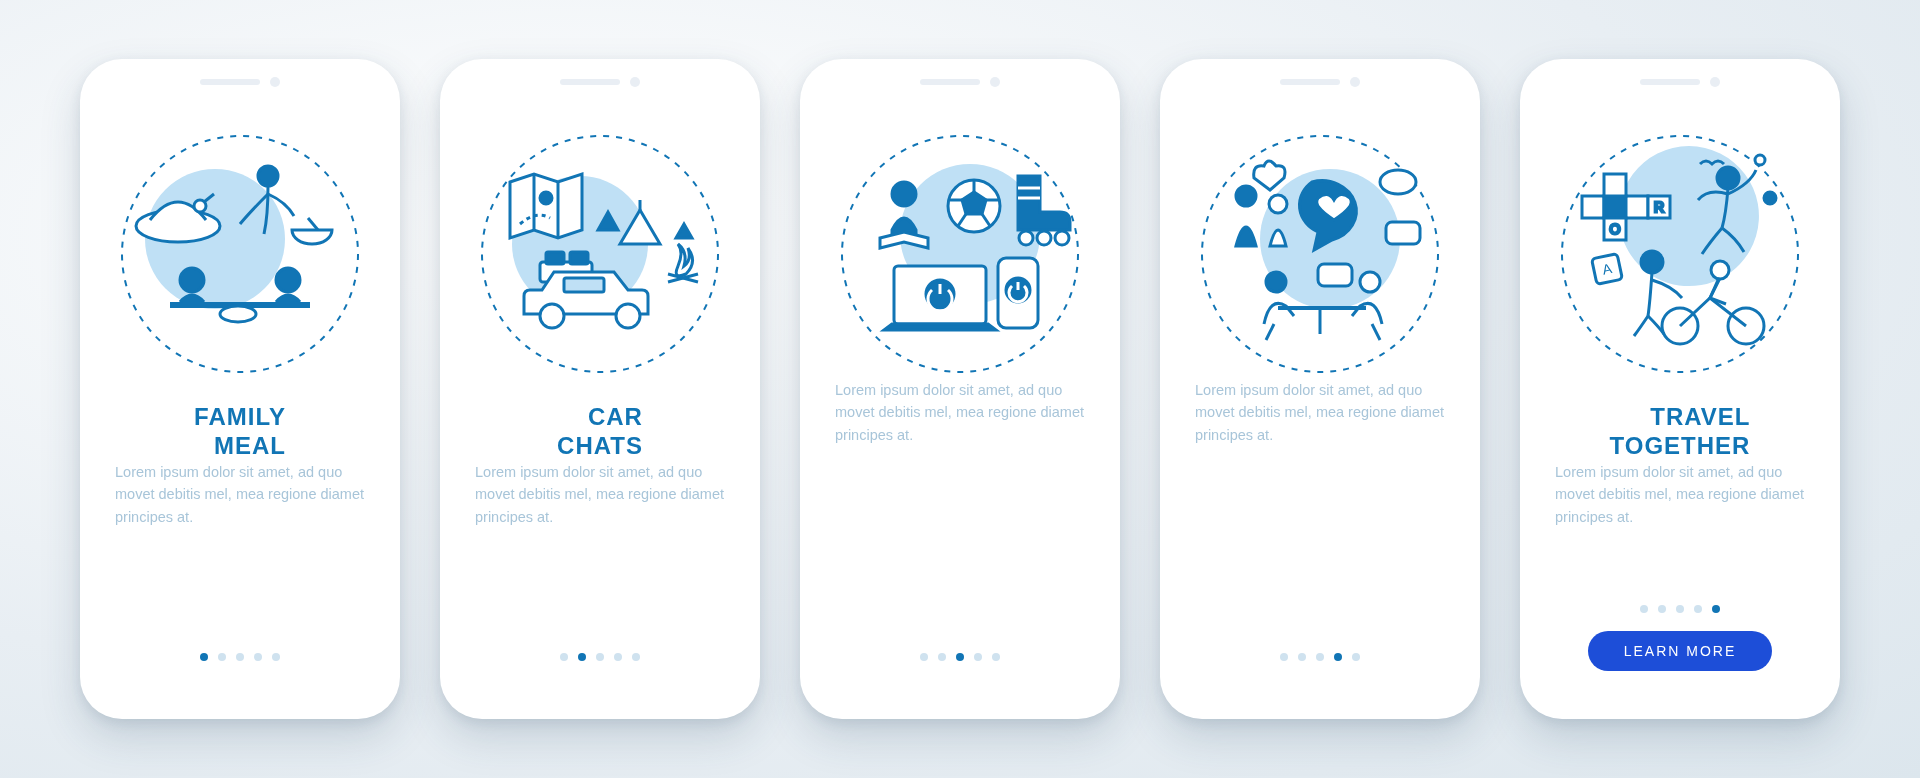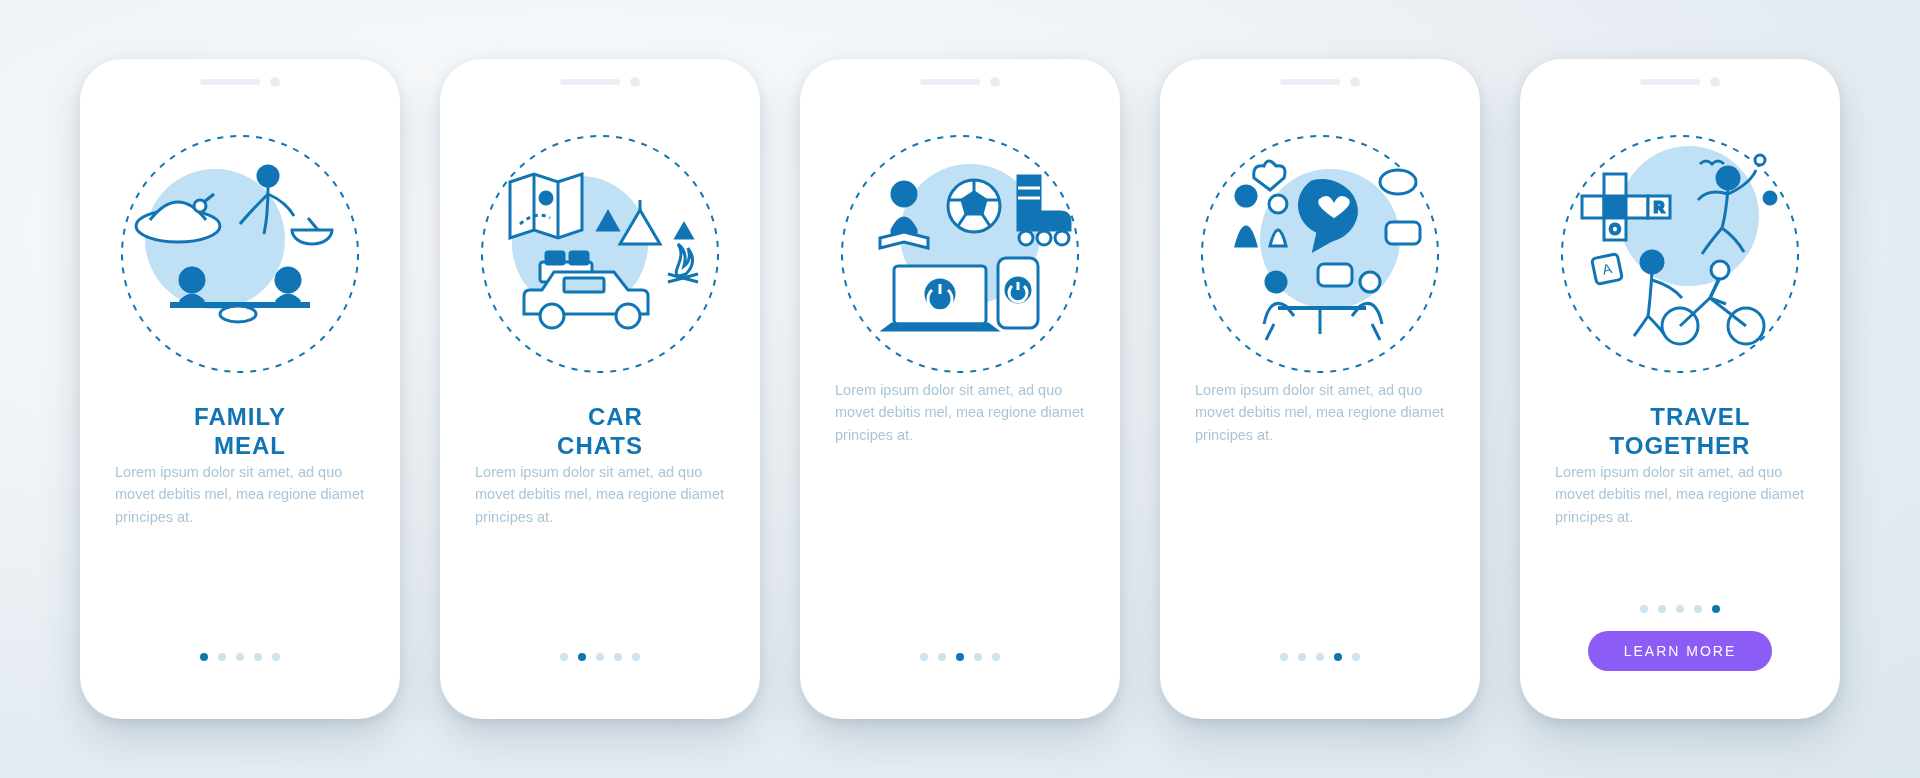--- a/index.html
+++ b/index.html
@@ -92,21 +92,21 @@
     margin-bottom: 18px;
   }
   .dots .dot {
     width: 8px;
     height: 8px;
     border-radius: 50%;
     background: #cfe2ef;
   }
   .dots .dot.active { background: #1175b5; }
   .cta {
-    background: #8b5cf6;
+    background: #1d4ed8;
     color: #ffffff;
     font-size: 14px;
     letter-spacing: 2px;
     padding: 12px 36px;
     border-radius: 999px;
     border: none;
     cursor: pointer;
     margin-bottom: 8px;
   }
 </style>

